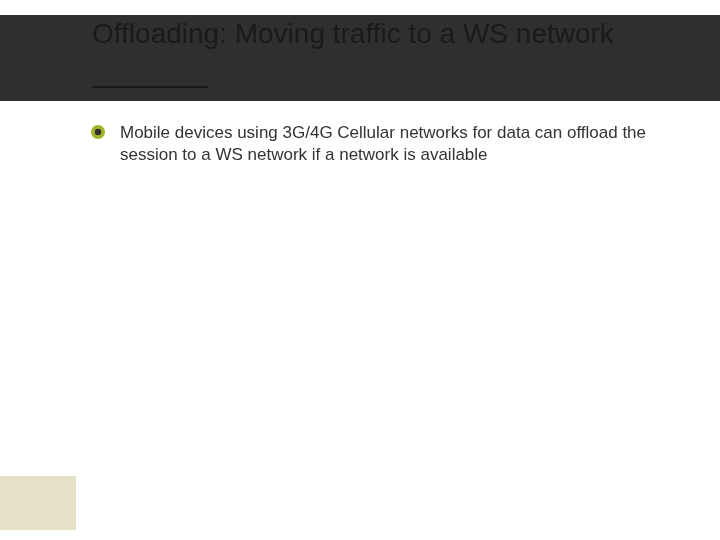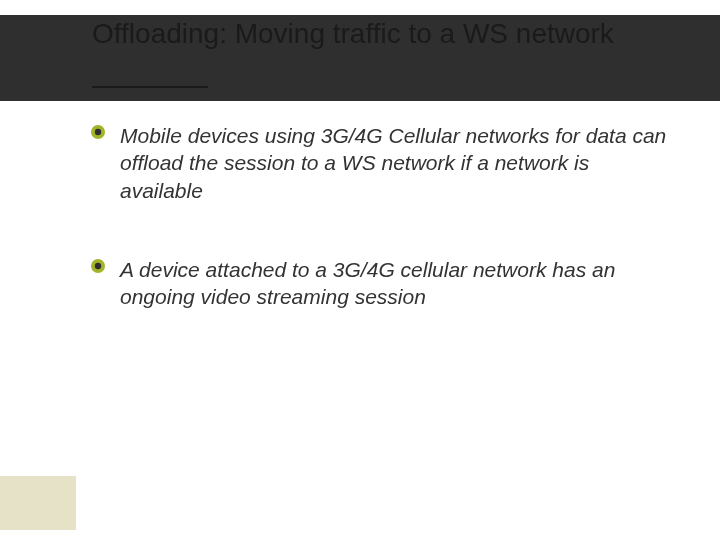--- a/index.html
+++ b/index.html
@@ -35,24 +35,23 @@
     align-items: flex-start;
     margin-bottom: 52px;
   }
   .bullet-icon {
     flex: 0 0 auto;
     width: 16px; height: 16px;
     margin-top: 2px;
     margin-right: 14px;
   }
   .bullet-text {
-    font-size: 21px;
+    font-size: 17px;
     line-height: 1.3;
     color: #333;
-    font-style: italic;
   }
   .footer-accent {
     position: absolute;
     left: 0; bottom: 10px;
     width: 76px; height: 54px;
     background: #e6e2c8;
   }
 </style>
 </head>
 <body>
@@ -69,28 +68,19 @@
     <div class="bullet-row">
       <span class="bullet-icon">
         <svg viewBox="0 0 16 16" width="16" height="16">
           <circle cx="8" cy="8" r="7" fill="#a3b42a"></circle>
           <circle cx="8" cy="8" r="3.2" fill="#2f2f2f"></circle>
         </svg>
       </span>
       <span class="bullet-text">Mobile devices using 3G/4G Cellular networks for data can offload the session to a WS network if a network is available</span>
     </div>
 
-    <div class="bullet-row">
-      <span class="bullet-icon">
-        <svg viewBox="0 0 16 16" width="16" height="16">
-          <circle cx="8" cy="8" r="7" fill="#a3b42a"></circle>
-          <circle cx="8" cy="8" r="3.2" fill="#2f2f2f"></circle>
-        </svg>
-      </span>
-      <span class="bullet-text">A device attached to a 3G/4G cellular network has an ongoing video streaming session</span>
-    </div>
 
 
   </div>
 
   <div class="footer-accent"></div>
 
 </div>
 
 </body></html>

